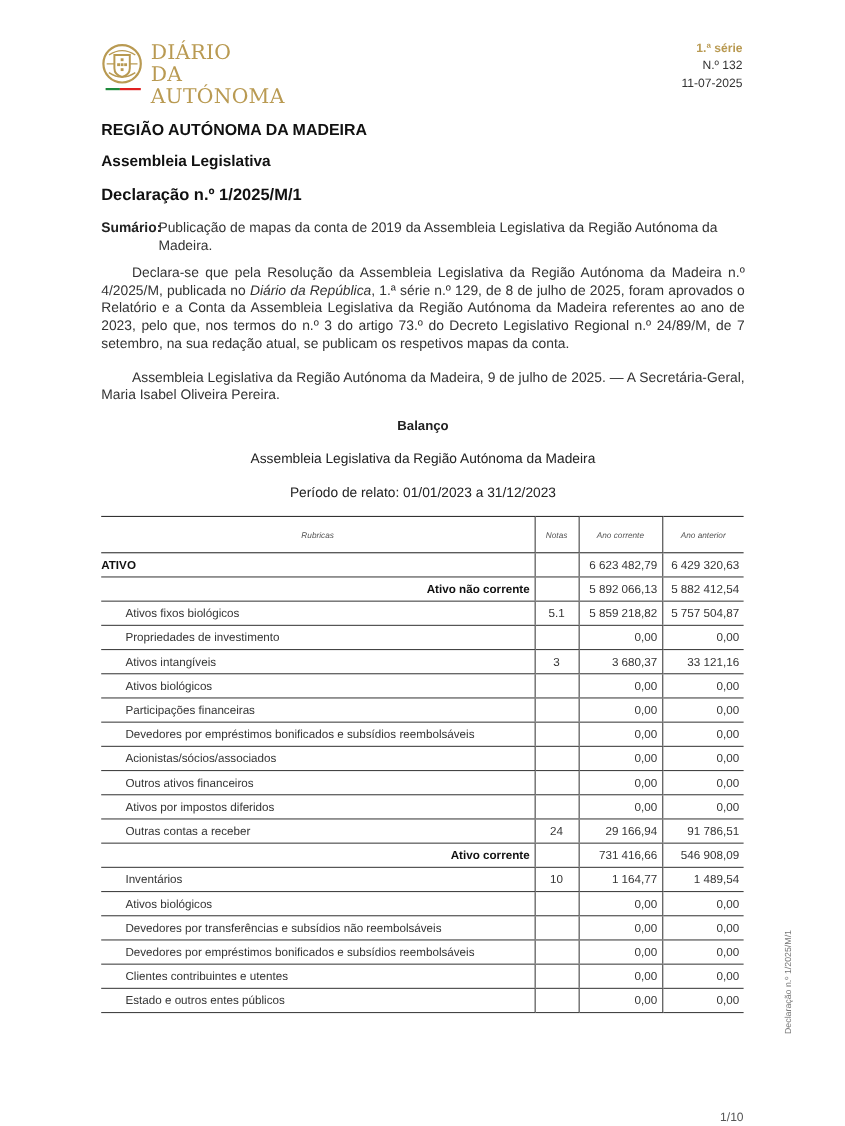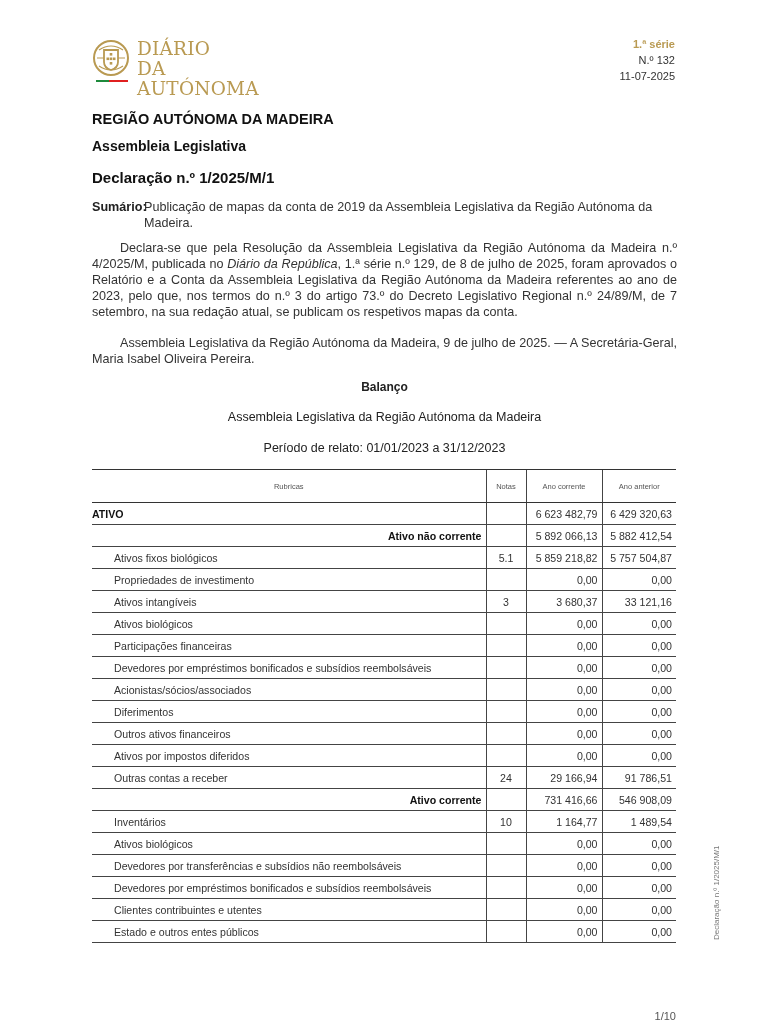--- a/index.html
+++ b/index.html
@@ -21,21 +21,21 @@
   .sumario .txt { margin-left: 52px; display: block; }
   .para { position: absolute; left: 92px; width: 585px; font-size: 12.6px; line-height: 16px; color: #333;
           text-align: justify; text-indent: 28px; }
   .p1 { top: 240px; }
   .p2 { top: 335px; }
   .center { position: absolute; left: 92px; width: 585px; text-align: center; color: #222; }
   .c1 { top: 380px; font-size: 12px; font-weight: bold; }
   .c2 { top: 410px; font-size: 12.5px; }
   .c3 { top: 441px; font-size: 12.5px; }
   table { position: absolute; left: 92px; top: 469px; width: 584px; border-collapse: collapse; font-size: 10.6px; color: #333; }
-  table th { font-weight: normal; font-size: 7.5px; color: #555; height: 30px; border-top: 1.5px solid #333; border-bottom: 1.5px solid #333; }
+  table th { font-weight: normal; font-size: 7.5px; color: #555; height: 30px; border-top: 1.5px solid #333; border-bottom: 1.5px solid #333; font-style: italic; }
   table td { height: 21px; border-bottom: 1px solid #444; padding: 0 4px; }
   .c-notas, .c-cur, .c-prev { border-left: 1px solid #444; }
   table th.c-notas, table th.c-cur, table th.c-prev { border-left: 1px solid #444; }
   td.c-notas { text-align: center; }
   td.c-cur, td.c-prev { text-align: right; }
   td.lvl0 { font-weight: bold; padding-left: 0; color: #111; }
   td.lvl1 { font-weight: bold; padding-left: 10px; color: #111; text-align: right; }
   td.lvl2 { padding-left: 22px; }
   .side-label { position: absolute; left: 712px; top: 940px; transform-origin: left top; transform: rotate(-90deg);
                 font-size: 8px; color: #777; white-space: nowrap; width: 110px; }
@@ -153,26 +153,20 @@
         <td class="c-cur">0,00</td>
         <td class="c-prev">0,00</td>
       </tr>
       <tr>
         <td class="lvl2">Acionistas/sócios/associados</td>
         <td class="c-notas"></td>
         <td class="c-cur">0,00</td>
         <td class="c-prev">0,00</td>
       </tr>
       <tr>
-        <td class="lvl2">Diferimentos</td>
-        <td class="c-notas"></td>
-        <td class="c-cur">0,00</td>
-        <td class="c-prev">0,00</td>
-      </tr>
-      <tr>
         <td class="lvl2">Outros ativos financeiros</td>
         <td class="c-notas"></td>
         <td class="c-cur">0,00</td>
         <td class="c-prev">0,00</td>
       </tr>
       <tr>
         <td class="lvl2">Ativos por impostos diferidos</td>
         <td class="c-notas"></td>
         <td class="c-cur">0,00</td>
         <td class="c-prev">0,00</td>

